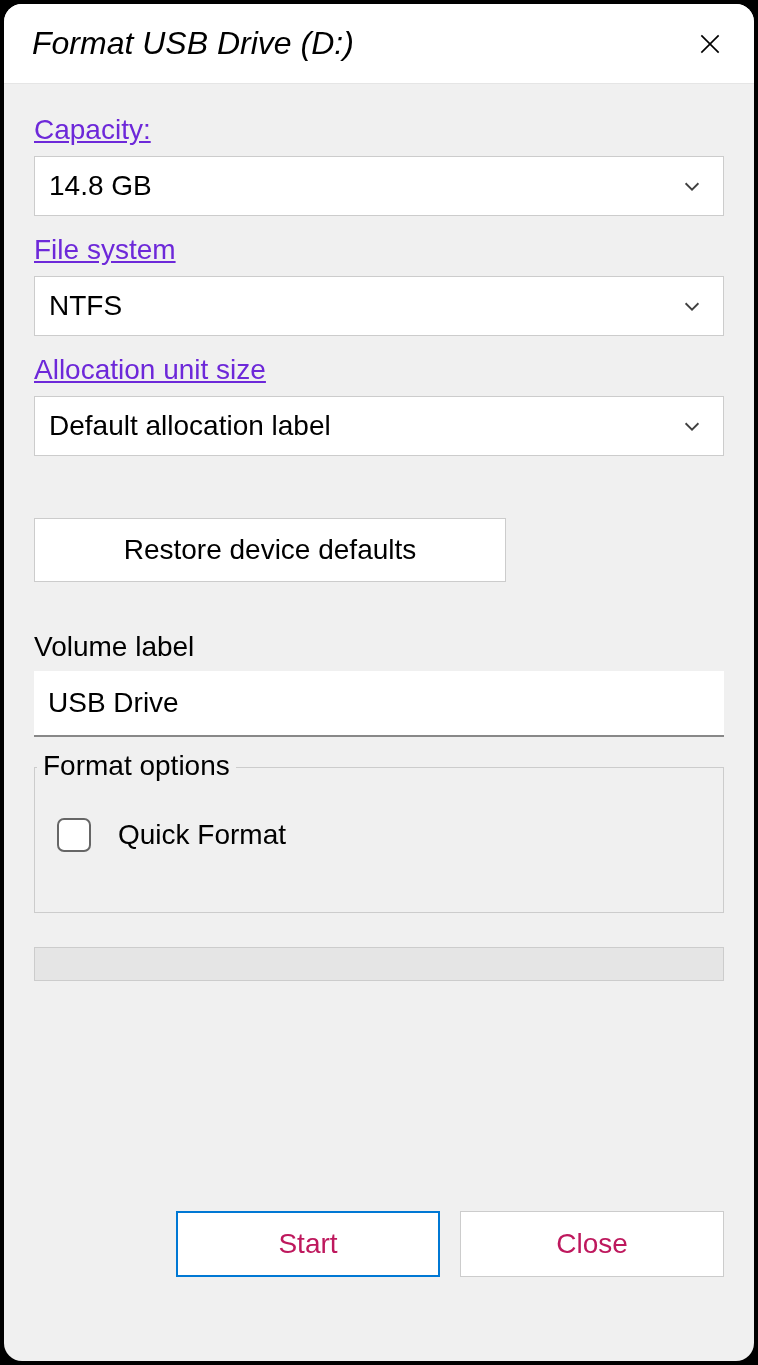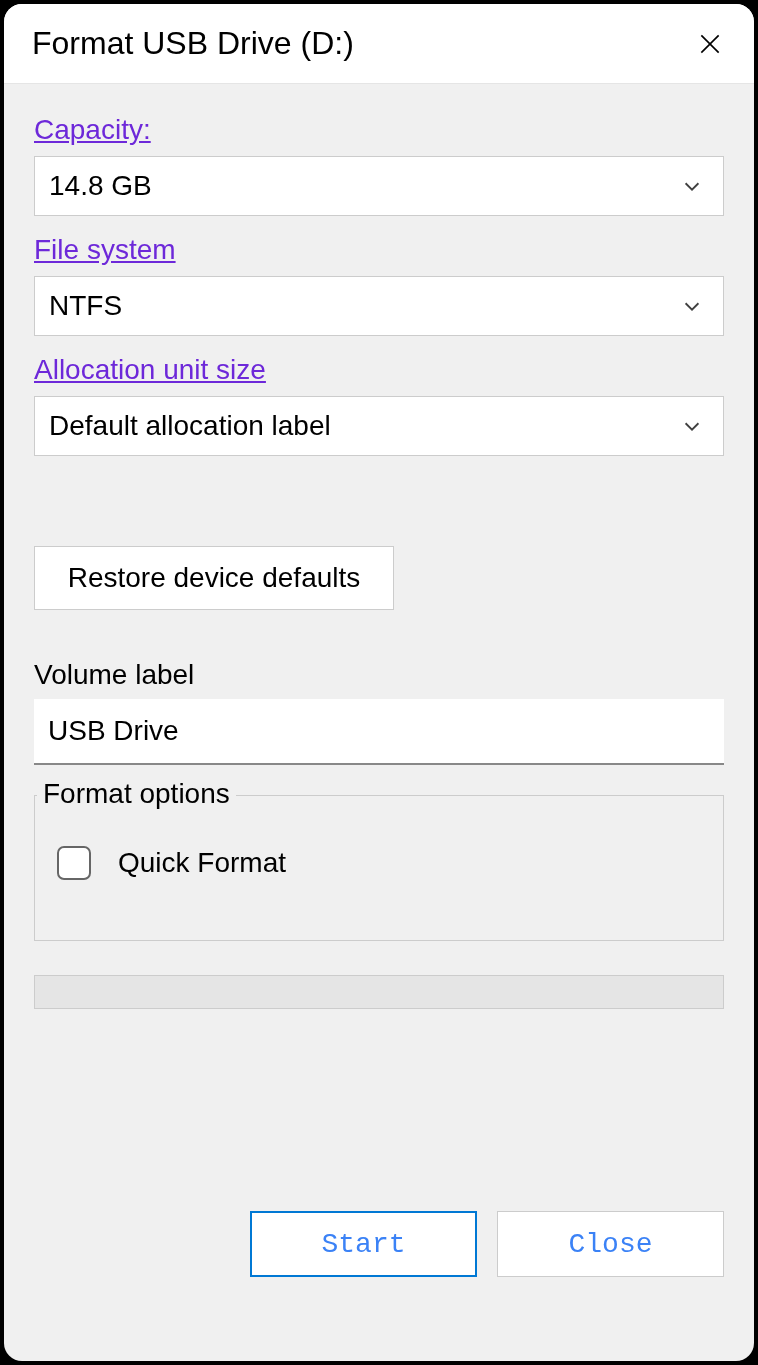--- a/index.html
+++ b/index.html
@@ -27,20 +27,21 @@
       flex-direction: column;
     }
     .titlebar {
       background: #ffffff;
       height: 80px;
       display: flex;
       align-items: center;
       justify-content: space-between;
       padding: 0 24px 0 28px;
       border-bottom: 1px solid #e5e5e5;
+      font-style: italic;
     }
     .titlebar-title {
       font-size: 32px;
       color: #000;
       font-weight: 400;
     }
     .close-btn {
       width: 40px;
       height: 40px;
       display: flex;
@@ -80,22 +81,22 @@
       font-size: 28px;
       color: #000;
       cursor: pointer;
     }
     .select-box .chev {
       width: 22px;
       height: 22px;
       flex-shrink: 0;
     }
     .restore-btn {
-      margin-top: 90px;
-      width: 360px;
+      margin-top: 62px;
+      width: 472px;
       height: 64px;
       background: #ffffff;
       border: 1px solid #cccccc;
       font-size: 28px;
       color: #000;
       cursor: pointer;
       font-family: inherit;
       text-align: center;
     }
     .volume-label {
@@ -160,28 +161,28 @@
     }
     .button-row {
       margin-top: auto;
       padding-top: 60px;
       padding-bottom: 64px;
       display: flex;
       justify-content: flex-end;
       gap: 20px;
     }
     .btn {
-      width: 227px;
+      width: 264px;
       height: 66px;
       font-size: 28px;
-      font-family: Liberation Mono, monospace;
-      background: #ffffff;
-      border: 1px solid #cccccc;
-      cursor: pointer;
-      color: #3b82f6;
+      font-family: Liberation Sans, sans-serif;
+      background: #ffffff;
+      border: 1px solid #cccccc;
+      cursor: pointer;
+      color: #be185d;
     }
     .btn.primary {
       border: 2px solid #0078d4;
     }
   </style>
 </head>
 <body>
 
 <div class="window">
 

